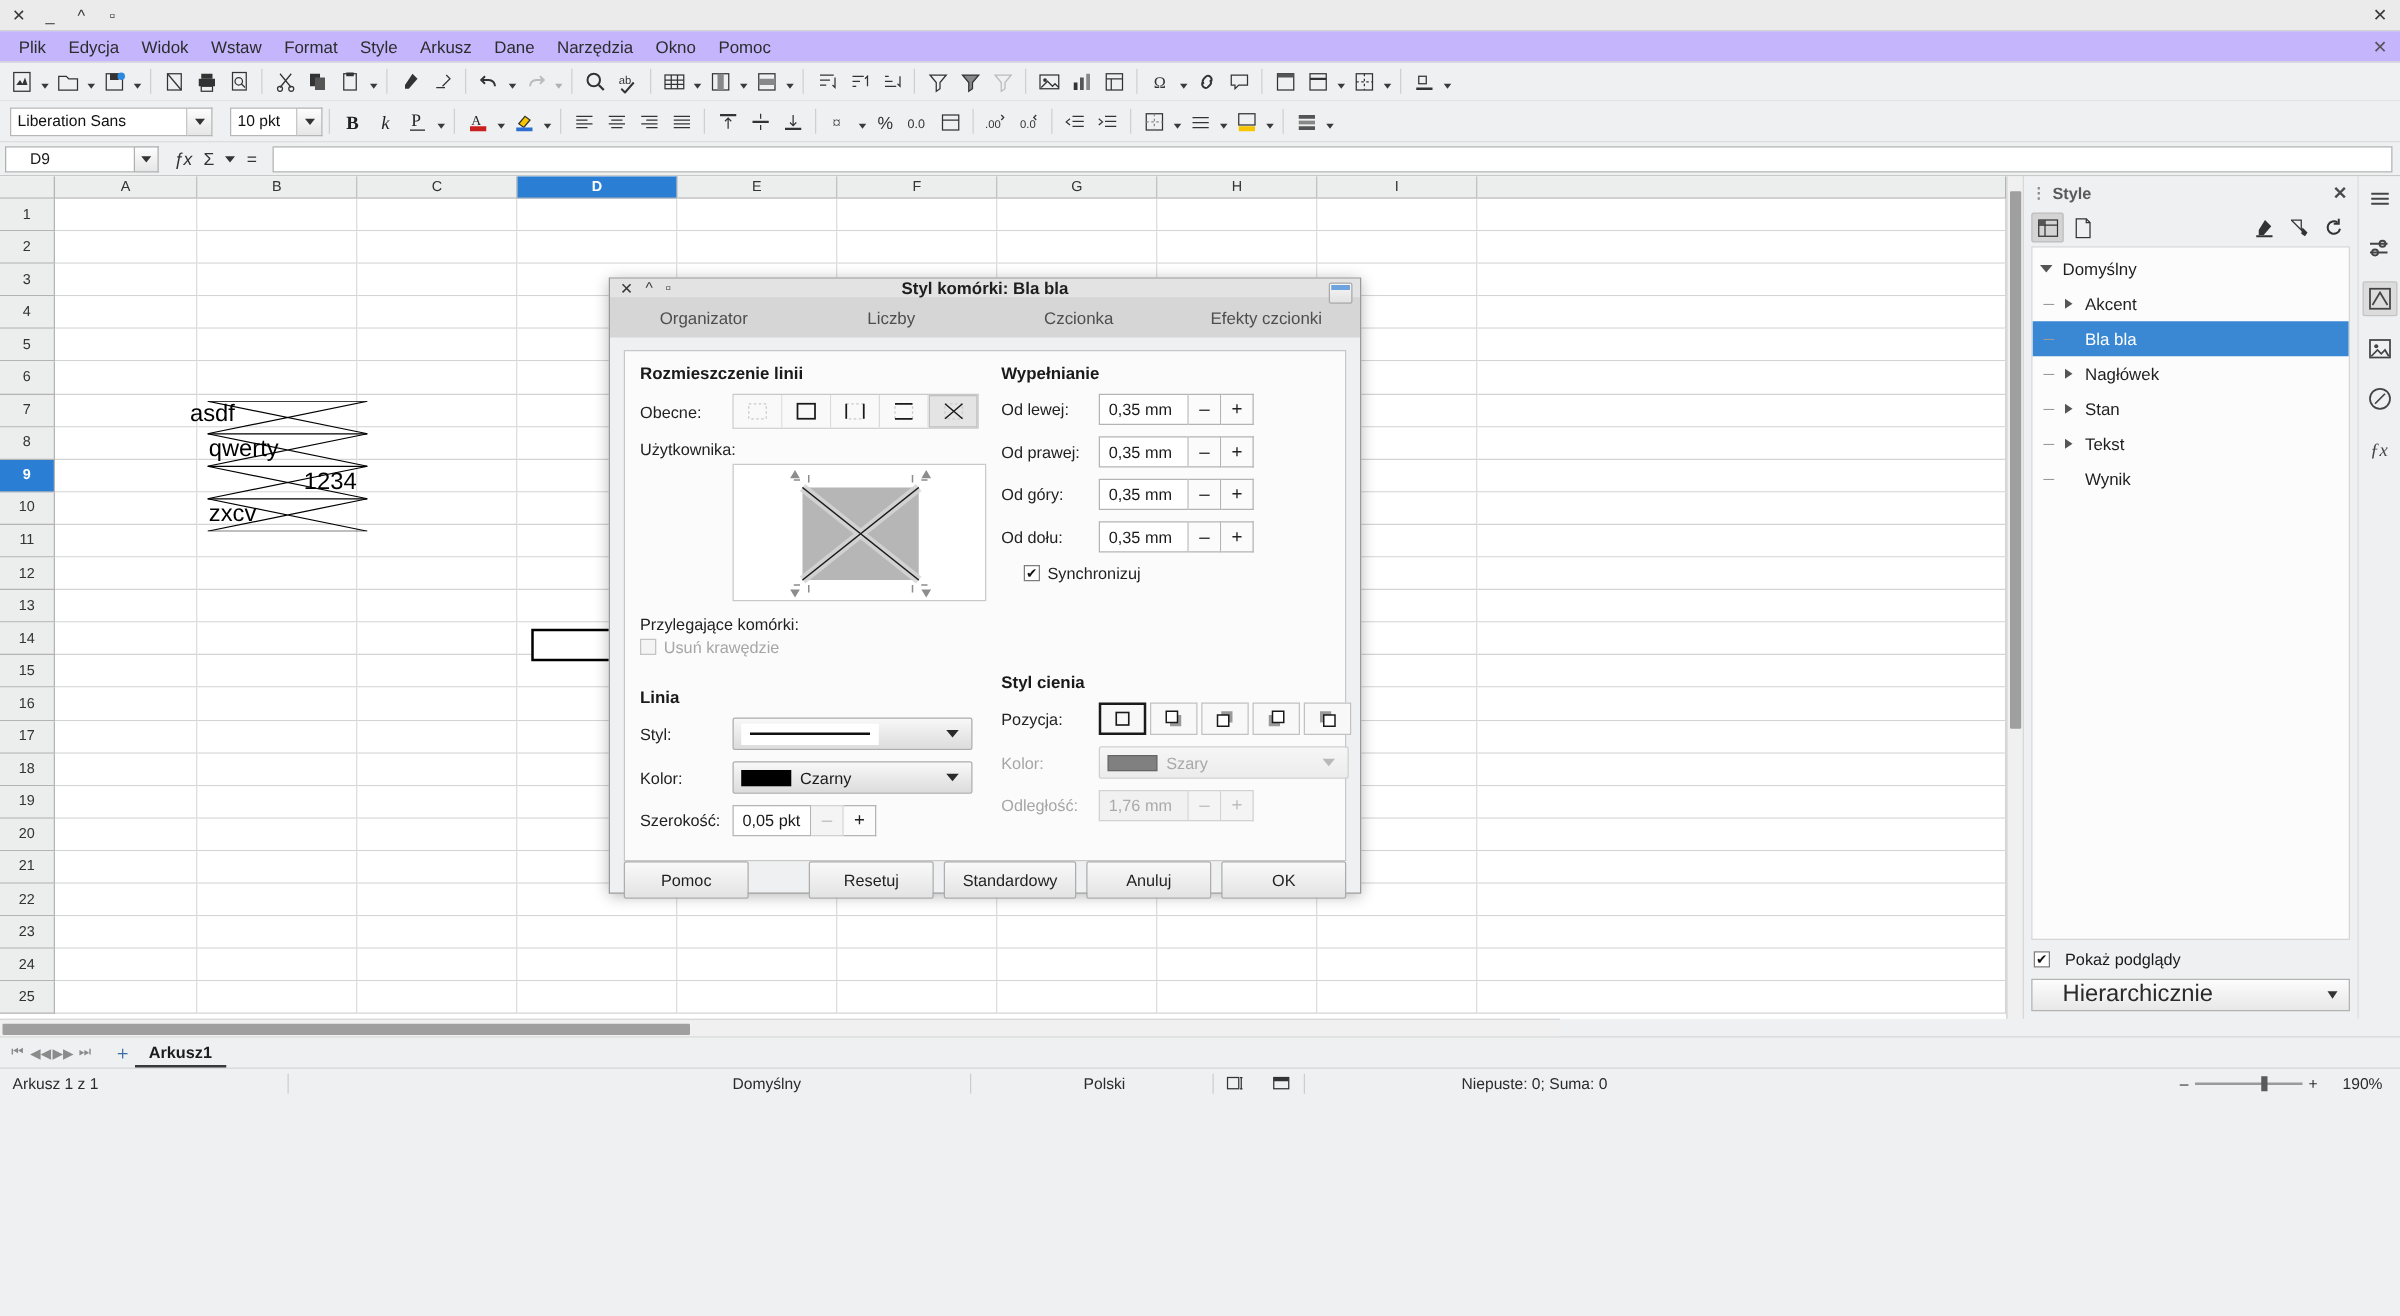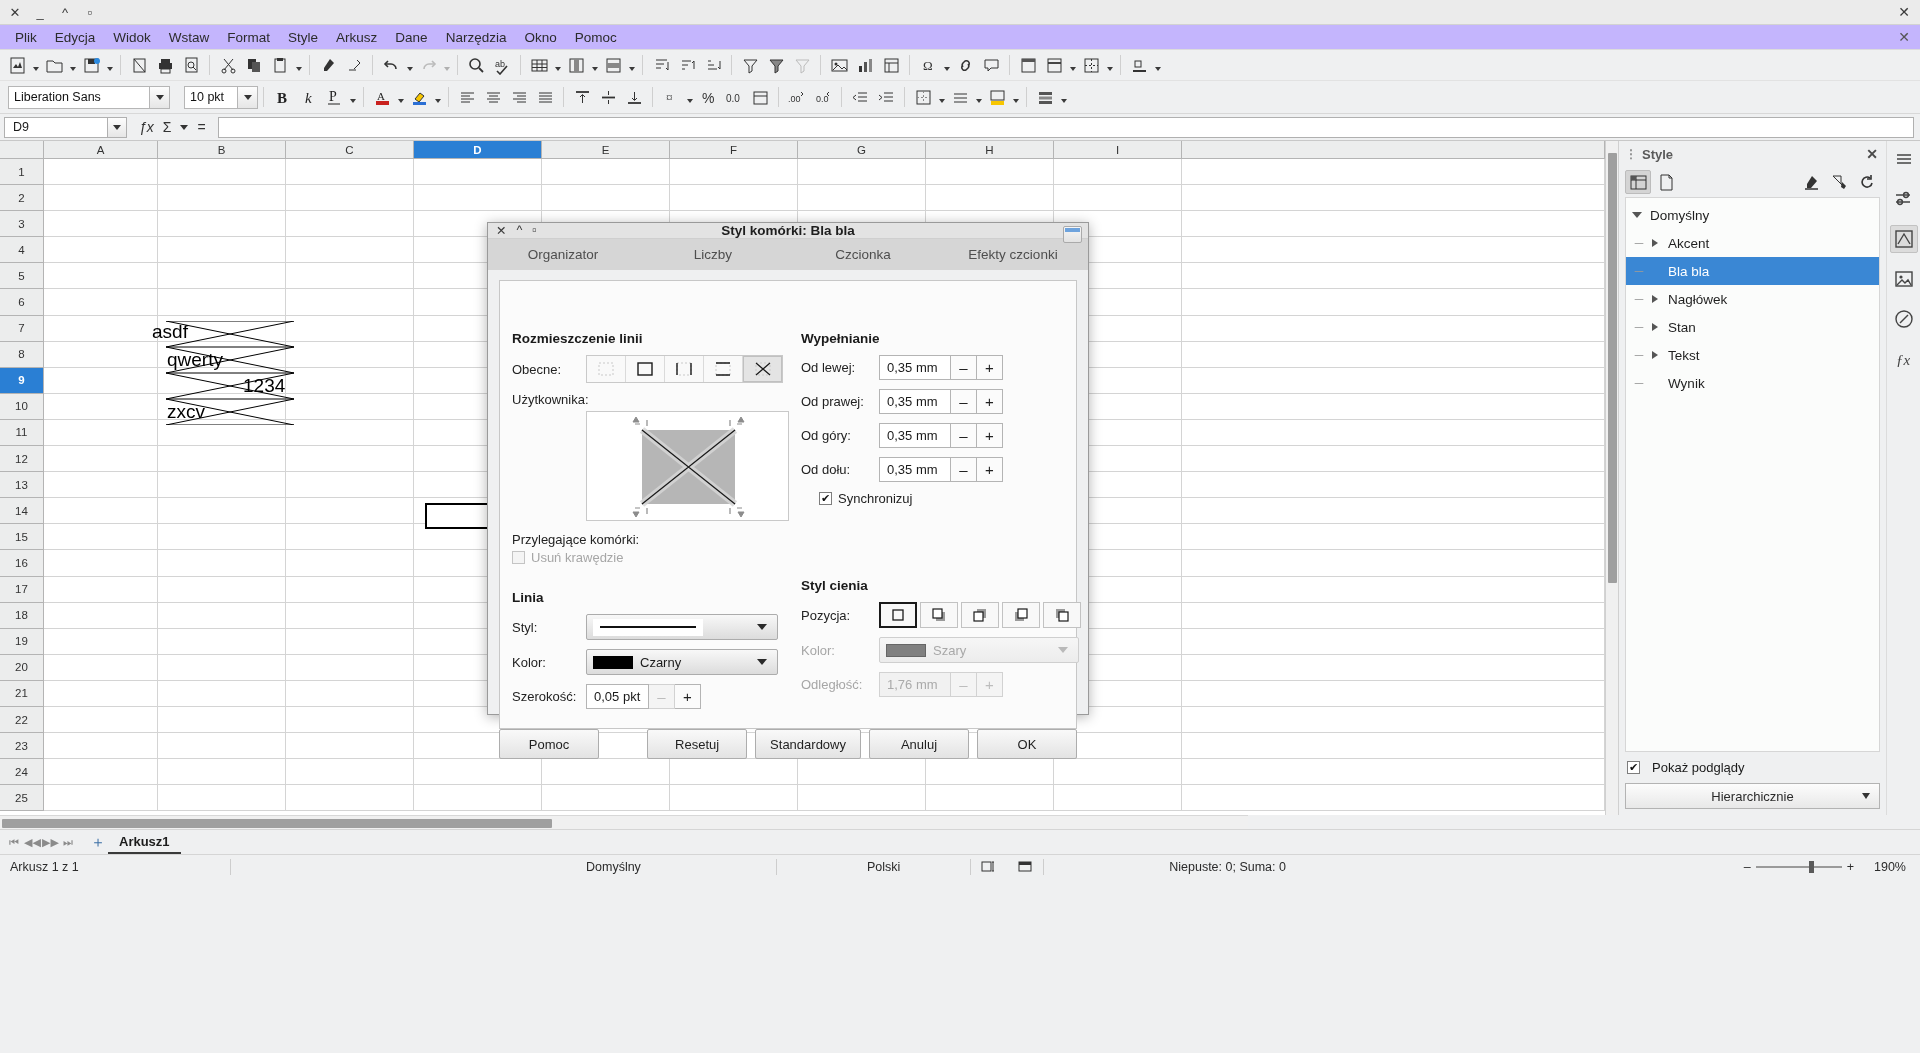--- a/index.html
+++ b/index.html
@@ -74,21 +74,21 @@
     border-top: 5px solid #333;
   }
 
   
   .formulabar {
     height: 27px; background: #eff0f1; display: flex; align-items: center;
     padding: 0 4px; gap: 3px; border-bottom: 1px solid #c8c8c8;
   }
   .namebox {
     width: 104px; height: 21px; background: #fff; border: 1px solid #b0b0b0;
-    display: flex; align-items: center; padding: 0 8px; font-size: 12.5px;
+    display: flex; align-items: center; padding: 0 19px; font-size: 12.5px;
   }
   .namebox-btn {
     width: 19px; height: 21px; background: linear-gradient(#fdfdfd,#e6e6e6);
     border: 1px solid #b0b0b0; border-left: none;
     display: flex; align-items: center; justify-content: center;
   }
   .namebox-btn:after {
     content: ""; border-left: 4px solid transparent; border-right: 4px solid transparent;
     border-top: 5px solid #333;
   }
@@ -172,22 +172,22 @@
   }
   .sitem.sel { background: #3a87d4; color: #fff; }
   .tw { width: 14px; display: flex; align-items: center; justify-content: center; }
   .tw.down:after { content:""; border-left:5px solid transparent; border-right:5px solid transparent; border-top:6px solid #555; }
   .tw.right:after { content:""; border-top:4.5px solid transparent; border-bottom:4.5px solid transparent; border-left:6px solid #555; }
   .branch { width: 18px; text-align:center; color:#9a9a9a; font-size: 12px; }
   .sb-bottom { padding: 4px 0 0 0; }
   .chk-row { display: flex; align-items: center; gap: 6px; font-size: 13px; padding: 4px 2px; }
   .sb-select {
     height: 26px; background: linear-gradient(#fcfcfc,#e8e8e8); border: 1px solid #b3b3b3;
-    display: flex; align-items: center; padding: 0 24px; font-size: 13px; color: #2a2a2a;
-    margin-top: 4px; position: relative; justify-content: center;
+    display: flex; align-items: center; padding: 0 24px; font-size: 19px; color: #2a2a2a;
+    margin-top: 4px; position: relative;
   }
   .sb-select:after {
     content:""; position:absolute; right: 9px;
     border-left:4.5px solid transparent; border-right:4.5px solid transparent; border-top:6px solid #333;
   }
   .sb-tabbar {
     width: 34px; background: #eff0f1; display: flex; flex-direction: column;
     align-items: center; gap: 12px; padding-top: 4px; border-left: 1px solid #dcdcdc;
   }
   .sb-tabbtn { width: 28px; height: 28px; display:flex; align-items:center; justify-content:center; }
@@ -242,21 +242,21 @@
     font-size: 13.5px; color: #4e4e4e; cursor: default; position: relative;
   }
   .dtab.active { color: #1a1a1a; font-weight: bold; background: #d6d6d6; }
   .dtab.active:after {
     content:""; position:absolute; bottom:0; left: 10%; right: 10%; height: 3px; background:#3a87d4;
   }
   .dlg-page {
     flex: 1; margin: 10px 11px 0 11px; background: #fbfbfb; border: 1px solid #c7c7c7;
     padding: 10px 12px; display: flex; gap: 0;
   }
-  .dcol { display: flex; flex-direction: column; margin-top: 40px; }
+  .dcol { display: flex; flex-direction: column; }
   .dcol.left { width: 292px; }
   .dcol.right { flex: 1; padding-left: 12px; }
   .grouphdr { font-weight: bold; font-size: 13.5px; color: #1a1a1a; margin-bottom: 9px; }
   .frow { display: flex; align-items: center; margin-bottom: 9px; }
   .flabel { font-size: 13px; color: #222; }
   .flabel.dim { color: #a6a6a6; }
   .presetbar { display: flex; border: 1px solid #c9c9c9; background: #f4f4f4; }
   .preset {
     width: 39px; height: 26px; display:flex; align-items:center; justify-content:center;
     background: #f9f9f9; border-right: 1px solid #dadada;

